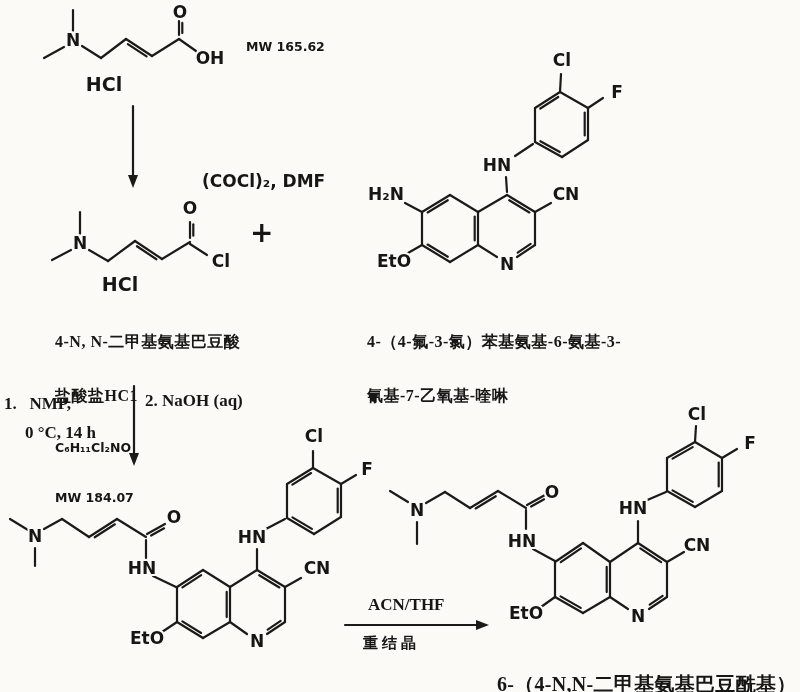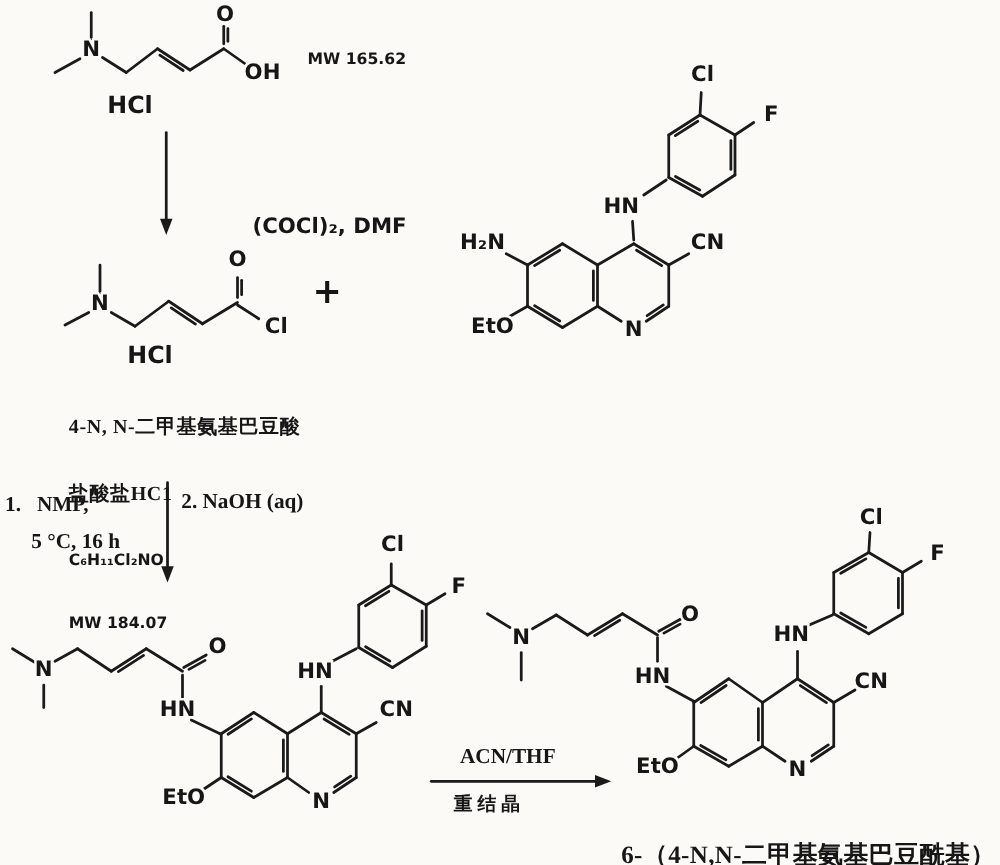--- a/index.html
+++ b/index.html
@@ -242,23 +242,27 @@
     <div>(COCl)₂, DMF</div>
   </div>
 
   <div class="abs" style="left:55px;top:297px;">
     <div class="cjk cap-title">4-N, N-二甲基氨基巴豆酸</div>
     <div class="cjk cap-title">盐酸盐HC1</div>
     <div class="formula">C₆H₁₁Cl₂NO</div>
     <div class="formula">MW 184.07</div>
   </div>
 
+  <div class="abs" style="left:367px;top:297px;">
+    <div class="cjk cap-title">4-（4-氟-3-氯）苯基氨基-6-氨基-3-</div>
+    <div class="cjk cap-title">氰基-7-乙氧基-喹啉</div>
+  </div>
 
   <div class="abs cond-sm" style="left:4px;top:394px;">1.   NMP,</div>
-  <div class="abs cond-sm" style="left:25px;top:423px;">5 °C, 16 h</div>
+  <div class="abs cond-sm" style="left:25px;top:423px;">0 °C, 14 h</div>
   <div class="abs cond-sm" style="left:145px;top:391px;">2. NaOH (aq)</div>
 
   <div class="abs cond-sm" style="left:368px;top:595px;">ACN/THF</div>
   <div class="abs cjk big-cjk" style="left:363px;top:634px;">重结晶</div>
 
   <div class="abs" style="left:497px;top:640px;">
     <div class="cjk cap-small">6-（4-N,N-二甲基氨基巴豆酰基）</div>
     
     
   </div>

